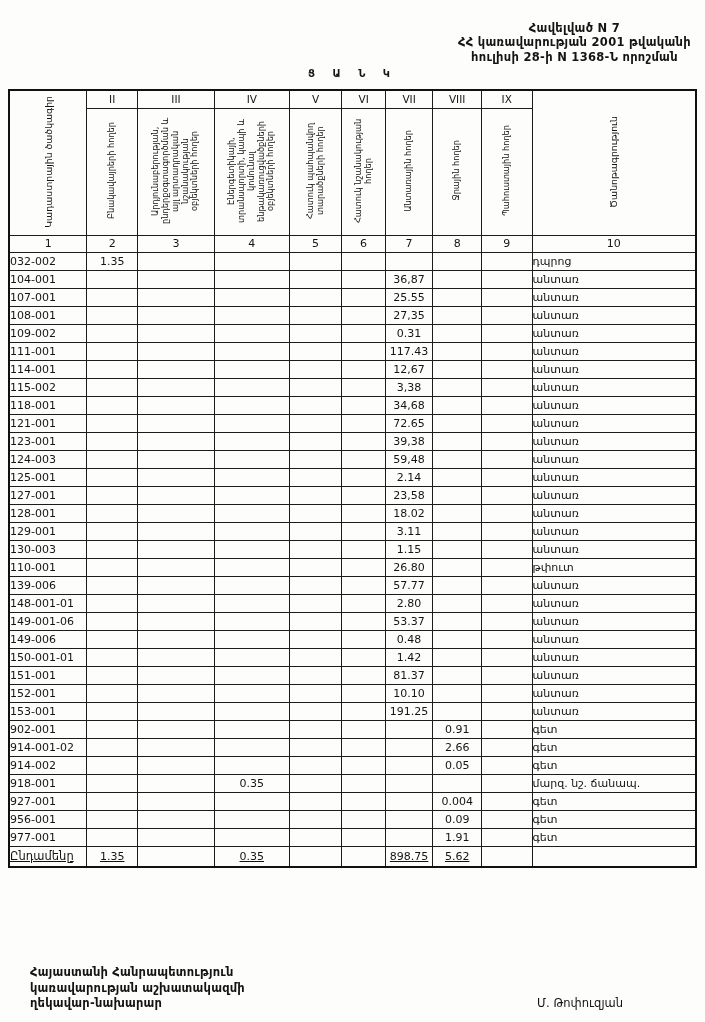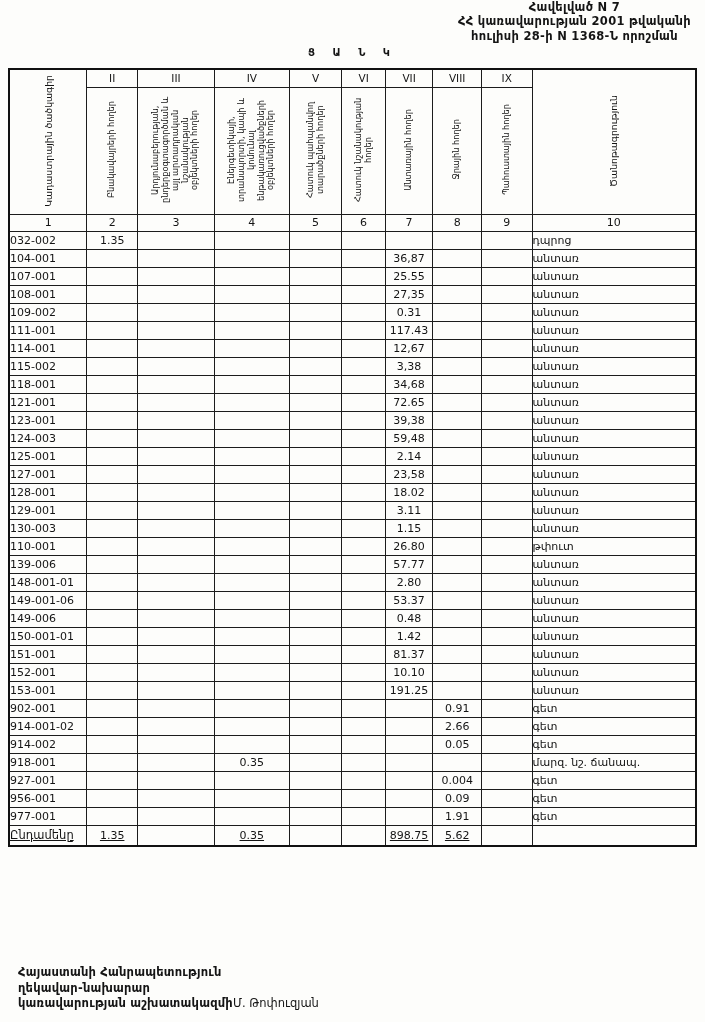--- a/index.html
+++ b/index.html
@@ -6,21 +6,21 @@
   .page{
     position:relative;
     width:705px;height:1022px;
     background:#fdfdfb;
     font-family:"DejaVu Sans",sans-serif;
     color:#141414;
     overflow:hidden;
   }
   
   .appendix{
-    padding-top:0;
+    padding-top:21px;
     padding-right:14px;
     text-align:right;
   }
   .appendix .inner{
     display:inline-block;
     text-align:center;
     font-size:11.5px;
     font-weight:700;
     line-height:1.25;
     letter-spacing:.3px;
@@ -73,23 +73,24 @@
   td.span-head .rot{max-height:136px;font-size:9.3px;}
   td.c-code{ text-align:left;padding:1px 2px 1px 4px;height:17px;font-size:11.5px;}
   td.c-val{  text-align:center;height:17px;font-size:11px;}
   td.c-note{ text-align:left;padding:1px 2px 1px 5px;height:17px;font-size:11px;}
   tr.total-row td{height:19px;text-decoration:underline;}
   tr.total-row td.c-code{font-size:11.5px;}
   table.land{border:2.5px solid #111;}
   
   .footer{
     position:absolute;
-    left:0;right:0;
+    left:12px;right:0;
     bottom:10px;
     display:flex;
+    justify-content:space-between;
     align-items:flex-end;
     padding:0 22px 0 18px;
   }
   .footer .left{
     font-size:11.5px;
     font-weight:700;
     line-height:1.35;
     letter-spacing:.2px;
   }
   .footer .right{
@@ -570,19 +571,19 @@
           <td class="c-val">5.62</td>
           <td class="c-val"></td>
           <td class="c-note"></td>
         </tr>
       </tbody>
   </table>
 
   <div class="footer">
     <div class="left">
       <div>Հայաստանի Հանրապետություն</div>
+      <div>կառավարության աշխատակազմի</div>
       <div>ղեկավար-նախարար</div>
-      <div>կառավարության աշխատակազմի</div>
     </div>
     <div class="right">Մ. Թոփուզյան</div>
   </div>
 
 </div>
 
 </body></html>

